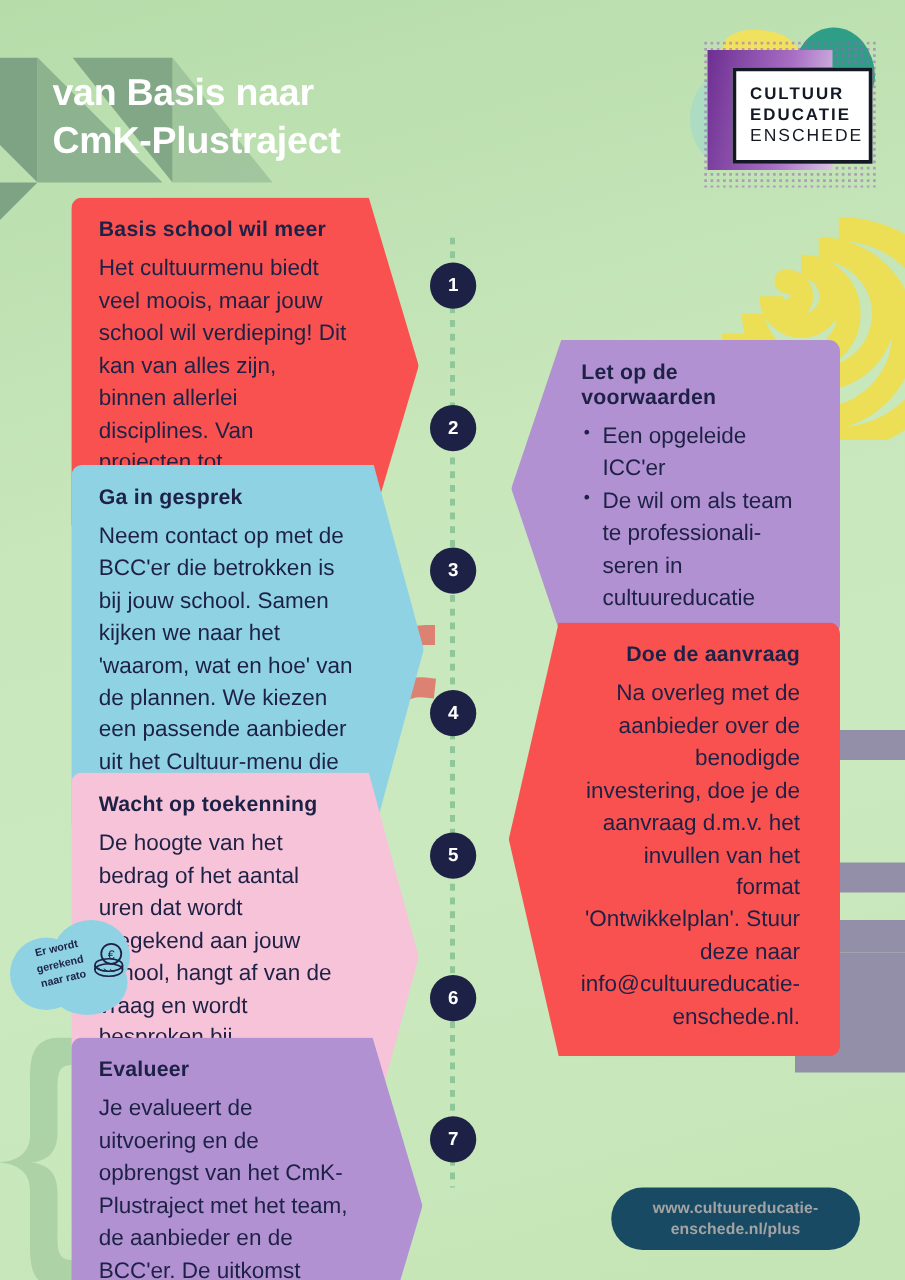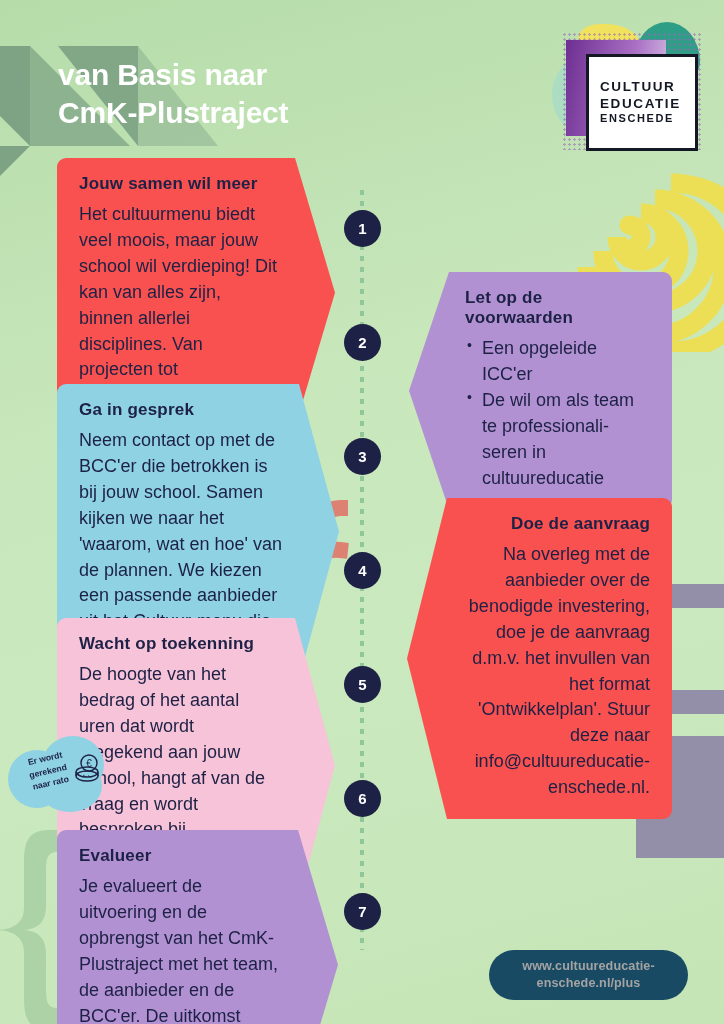--- a/index.html
+++ b/index.html
@@ -57,32 +57,32 @@
     position:absolute; left:14px; top:10px; width:140px; height:118px;
     background-image:radial-gradient(#9a63b8 1px, transparent 1.2px);
     background-size:5px 5px;
     opacity:.55;
   }
   .logo-purple {
     position:absolute; left:18px; top:18px; width:100px; height:96px;
     background:linear-gradient(100deg,#6d2f91 0%,#a86fc4 60%,#d9c2e6 100%);
   }
   .logo-box {
-    position:absolute; left:38px; top:32px; width:112px; height:97px;
+    position:absolute; left:38px; top:32px; width:112px; height:77px;
     background:#ffffff; border:3px solid #141824;
     display:flex; flex-direction:column; justify-content:center;
     padding-left:11px;
   }
   .logo-line { color:#141824; letter-spacing:1.6px; line-height:1.22; }
   .logo-line.b { font-weight:bold; font-size:13.5px; }
-  .logo-line.t { font-weight:bold; font-size:11px; }
+  .logo-line.t { font-weight:normal; font-size:14px; }
 
   
   .title {
-    position:absolute; left:58px; top:56px; width:420px;
+    position:absolute; left:42px; top:56px; width:420px;
     color:#ffffff; font-weight:bold; font-size:30px; line-height:1.26;
     letter-spacing:-0.2px;
   }
 
   
   .timeline { position:absolute; left:344px; top:190px; width:36px; height:760px; }
   .dotline {
     position:absolute; left:16px; top:0; width:4px; height:100%;
     background-image:linear-gradient(#8fc79a 48%, rgba(0,0,0,0) 0%);
     background-size:4px 11px; background-repeat:repeat-y;
@@ -111,32 +111,32 @@
   
   .card.left {
     border-radius:9px;
     clip-path:polygon(0 0, calc(100% - 40px) 0, 100% 50%, calc(100% - 40px) 100%, 0 100%);
     padding-right:56px;
   }
   
   .card.right {
     border-radius:9px;
     clip-path:polygon(40px 0, 100% 0, 100% 100%, 40px 100%, 0 50%);
-    padding-left:56px; padding-right:22px; text-align:right;
+    padding-left:56px; padding-right:32px; text-align:right;
   }
 
   .c-red    { background:#f9514f; }
   .c-purple { background:#b191d2; }
   .c-blue   { background:#8ed2e3; }
   .c-pink   { background:#f7c3d8; }
 
   
   #step1 { left:57px;  top:158px; width:278px; min-height:146px; }
   #step2 { left:409px; top:272px; width:263px; min-height:146px; }
-  #step3 { left:57px;  top:384px; width:282px; min-height:150px; }
+  #step3 { left:57px;  top:372px; width:282px; min-height:150px; }
   #step4 { left:407px; top:498px; width:265px; min-height:152px; }
   #step5 { left:57px;  top:618px; width:278px; min-height:140px; }
   #step6 { left:409px; top:722px; width:263px; min-height:140px; }
   #step7 { left:57px;  top:830px; width:281px; min-height:130px; }
 
   #step2 h3, #step2 ul { text-align:left; }
   #step2 { text-align:right; }
   #step2 .inner { display:inline-block; text-align:left; }
 
   
@@ -232,21 +232,21 @@
     <div class="node" style="top:20px;">1</div>
     <div class="node" style="top:134px;">2</div>
     <div class="node" style="top:248px;">3</div>
     <div class="node" style="top:362px;">4</div>
     <div class="node" style="top:476px;">5</div>
     <div class="node" style="top:590px;">6</div>
     <div class="node" style="top:703px;">7</div>
   </div>
 
   <div class="card left c-red" id="step1">
-    <h3>Jouw samen wil meer</h3>
+    <h3>Basis school wil meer</h3>
     <p>Het cultuurmenu biedt veel moois, maar jouw school wil verdieping! Dit kan van alles zijn, binnen allerlei disciplines. Van projecten tot lessenreeks.</p>
   </div>
 
   <div class="card right c-purple" id="step2">
     <h3>Let op de voorwaarden</h3>
     <div class="inner">
       <ul>
         <li>Een opgeleide ICC'er</li>
         <li>De wil om als team te professionali-seren in cultuureducatie</li>
       </ul>

